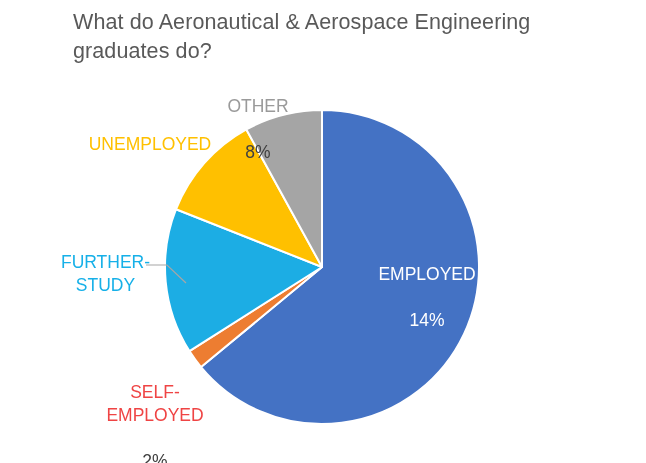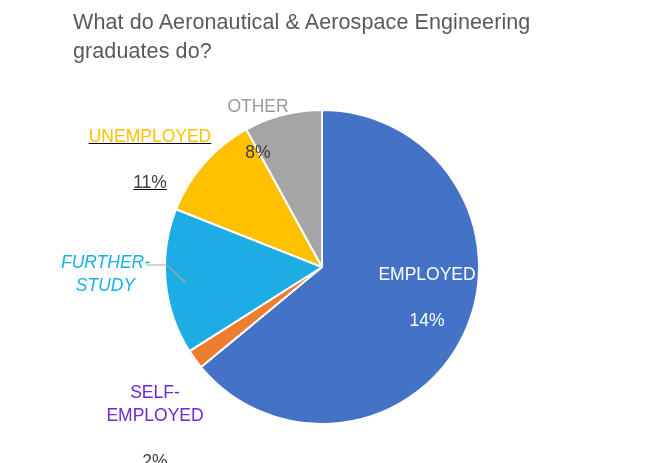--- a/index.html
+++ b/index.html
@@ -69,43 +69,42 @@
     left: 193px;
     top: 72px;
     width: 130px;
   }
   #label-other .cat { color: #9a9a9a; }
   #label-other .pct { color: #404040; }
 
   
   #label-unemployed {
     left: 60px;
-    top: 102px;
+    top: 110px;
     width: 180px;
-    text-decoration: underline;
   }
   #label-unemployed .cat { color: #FFC000; }
   #label-unemployed .pct { color: #404040; }
 
   
   #label-further-study {
     left: 43px;
     top: 228px;
     width: 125px;
   }
   #label-further-study .cat,
-  #label-further-study .pct { color: #16B0E8; font-style: italic; }
+  #label-further-study .pct { color: #16B0E8; }
 
   
   #label-self-employed {
     left: 90px;
     top: 358px;
     width: 130px;
   }
-  #label-self-employed .cat { color: #6d28d9; }
+  #label-self-employed .cat { color: #ef4444; }
   #label-self-employed .pct { color: #404040; }
 
   
   #label-employed {
     left: 362px;
     top: 240px;
     width: 130px;
   }
   #label-employed .cat,
   #label-employed .pct { color: #ffffff; }
@@ -131,21 +130,20 @@
     <polyline id="leader-further-study" points="146,265 167,265 186,283" fill="none" stroke="#A6A6A6" stroke-width="1.2"></polyline>
   </svg>
 
   <div class="data-label" id="label-other">
     <span class="cat">OTHER</span>
     <span class="pct">8%</span>
   </div>
 
   <div class="data-label" id="label-unemployed">
     <span class="cat">UNEMPLOYED</span>
-    <span class="pct">11%</span>
   </div>
 
   <div class="data-label" id="label-further-study">
     <span class="cat">FURTHER-
 STUDY</span>
   </div>
 
   <div class="data-label" id="label-self-employed">
     <span class="cat">SELF-
 EMPLOYED</span>

